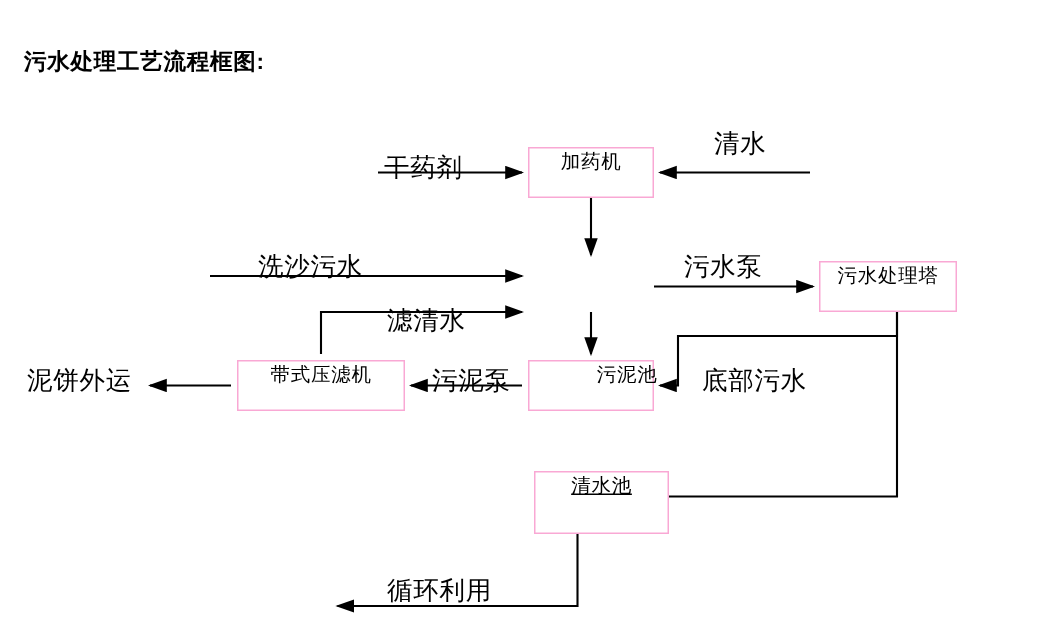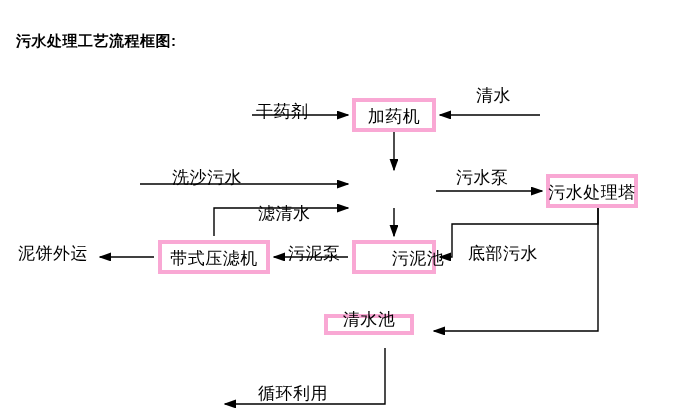--- a/index.html
+++ b/index.html
@@ -24,27 +24,27 @@
     position: absolute;
     left: 16px;
     top: 18px;
     font-size: 15px;
     font-weight: bold;
     letter-spacing: 0.5px;
     white-space: nowrap;
   }
   .node {
     position: absolute;
-    border: 4px solid #f9a8d4;
+    border: 1px solid #f9a8d4;
     background: #ffffff;
     box-sizing: border-box;
     display: flex;
-    align-items: flex-end;
+    align-items: flex-start;
     justify-content: center;
-    font-size: 17px;
+    font-size: 13px;
     white-space: nowrap;
     letter-spacing: 0.5px;
   }
   .lbl {
     position: absolute;
     font-size: 17px;
     white-space: nowrap;
     letter-spacing: 0.5px;
     background: transparent;
   }
@@ -108,21 +108,21 @@
   </div>
 
   <div class="node" style="left:352px; top:226px; width:84px; height:34px;padding-left:48px;">
     <span>污泥池</span>
   </div>
 
   <div class="node" style="left:158px; top:226px; width:112px; height:34px;">
     <span>带式压滤机</span>
   </div>
 
-  <div class="node" style="left:324px; top:300px; width:90px; height:21px;">
+  <div class="node" style="left:356px; top:300px; width:90px; height:42px;text-decoration:underline;">
     <span>清水池</span>
   </div>
 
   <div class="lbl" style="left:256px; top:86px;">干药剂</div>
   <div class="lbl" style="left:476px; top:70px;">清水</div>
   <div class="lbl" style="left:172px; top:152px;">洗沙污水</div>
   <div class="lbl" style="left:456px; top:152px;">污水泵</div>
   <div class="lbl" style="left:258px; top:188px;">滤清水</div>
   <div class="lbl" style="left:288px; top:228px;">污泥泵</div>
   <div class="lbl" style="left:468px; top:228px;">底部污水</div>

